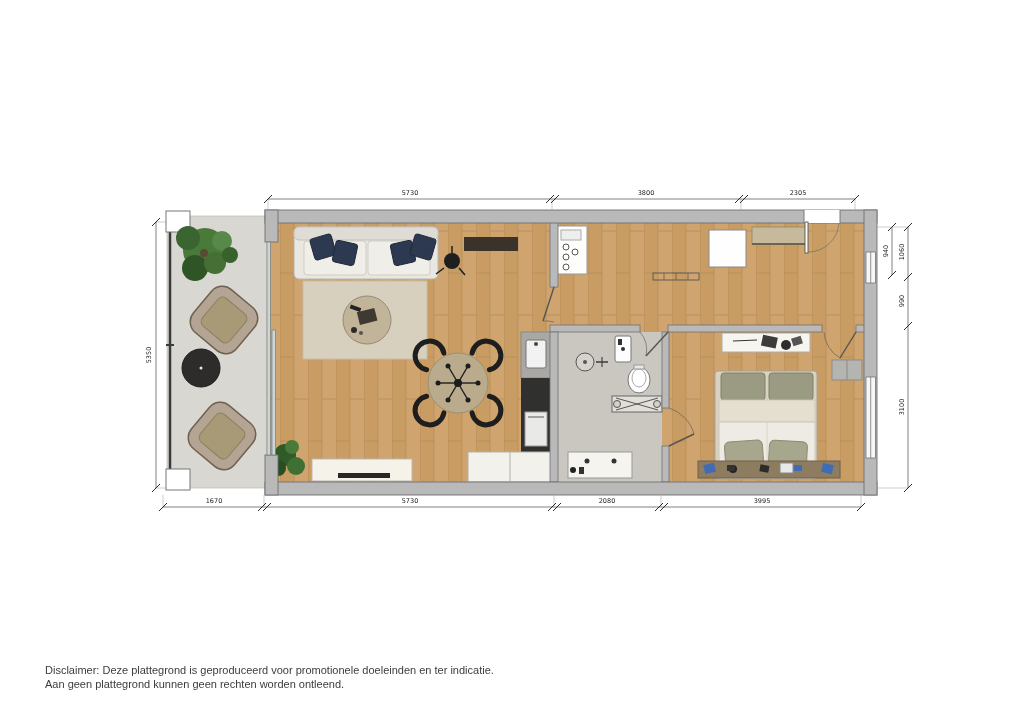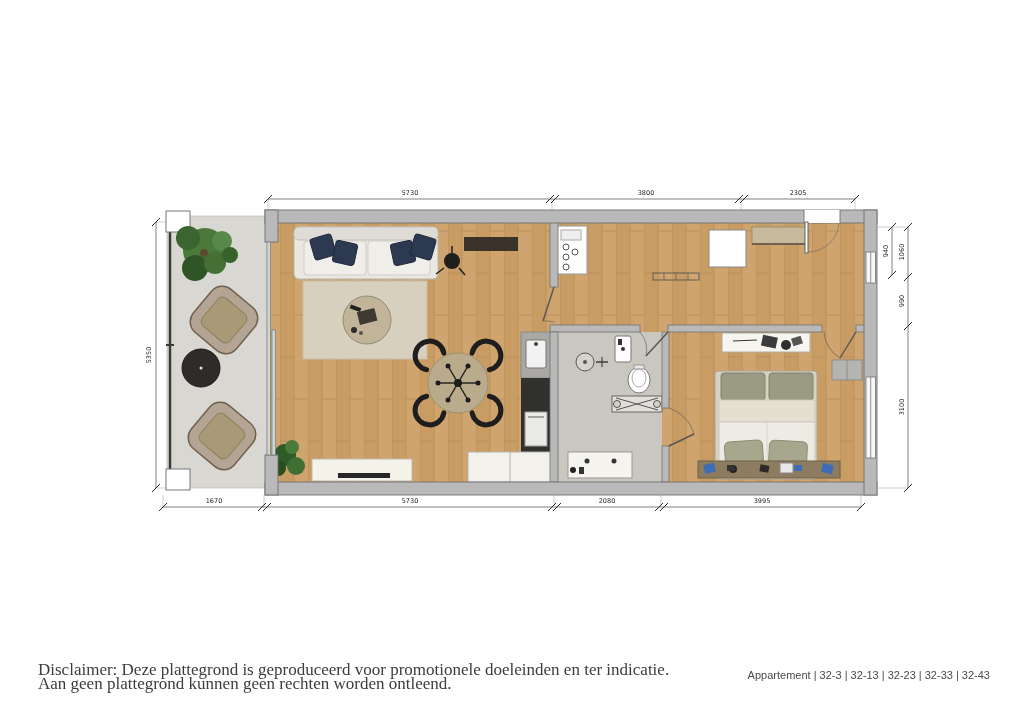--- a/index.html
+++ b/index.html
@@ -1,20 +1,20 @@
 <!DOCTYPE html>
 <html><head>
 <meta charset="utf-8">
 <style>
   html,body{margin:0;padding:0;background:#fff;}
   .page{position:relative;width:1024px;height:724px;background:#fff;overflow:hidden;
         font-family:"Liberation Sans",sans-serif;}
   .plan-svg{position:absolute;left:0;top:0;}
   .dim-label{font-family:"DejaVu Sans",sans-serif;font-size:6.5px;fill:#222;}
-  .footer-disclaimer{position:absolute;left:38px;top:663px;font-size:17px;color:#3c3c3c;line-height:14px;font-family:Liberation Serif, serif;}
+  .footer-disclaimer{position:absolute;left:45px;top:663px;font-size:11px;color:#3c3c3c;line-height:14px;}
   .footer-apartment{position:absolute;right:34px;top:669px;width:320px;text-align:right;
                     font-size:11px;color:#4a4a4a;}
 </style>
 </head>
 <body>
 
 <div class="page">
 
 <svg class="plan-svg" width="1024" height="724" viewBox="0 0 1024 724">
   <defs>
@@ -331,15 +331,14 @@
     <text class="dim-label" x="904" y="252" text-anchor="middle" transform="rotate(-90 904 252)">1060</text>
     <text class="dim-label" x="904" y="301" text-anchor="middle" transform="rotate(-90 904 301)">990</text>
     <text class="dim-label" x="904" y="407" text-anchor="middle" transform="rotate(-90 904 407)">3100</text>
   </g>
 </svg>
 
 <div class="footer-disclaimer">
   <div>Disclaimer: Deze plattegrond is geproduceerd voor promotionele doeleinden en ter indicatie.</div>
   <div>Aan geen plattegrond kunnen geen rechten worden ontleend.</div>
 </div>
-<div class="footer-apartment">Appartement | 32-3 | 32-13 | 32-23 | 32-33 | 32-43</div>
 
 </div>
 
 </body></html>

